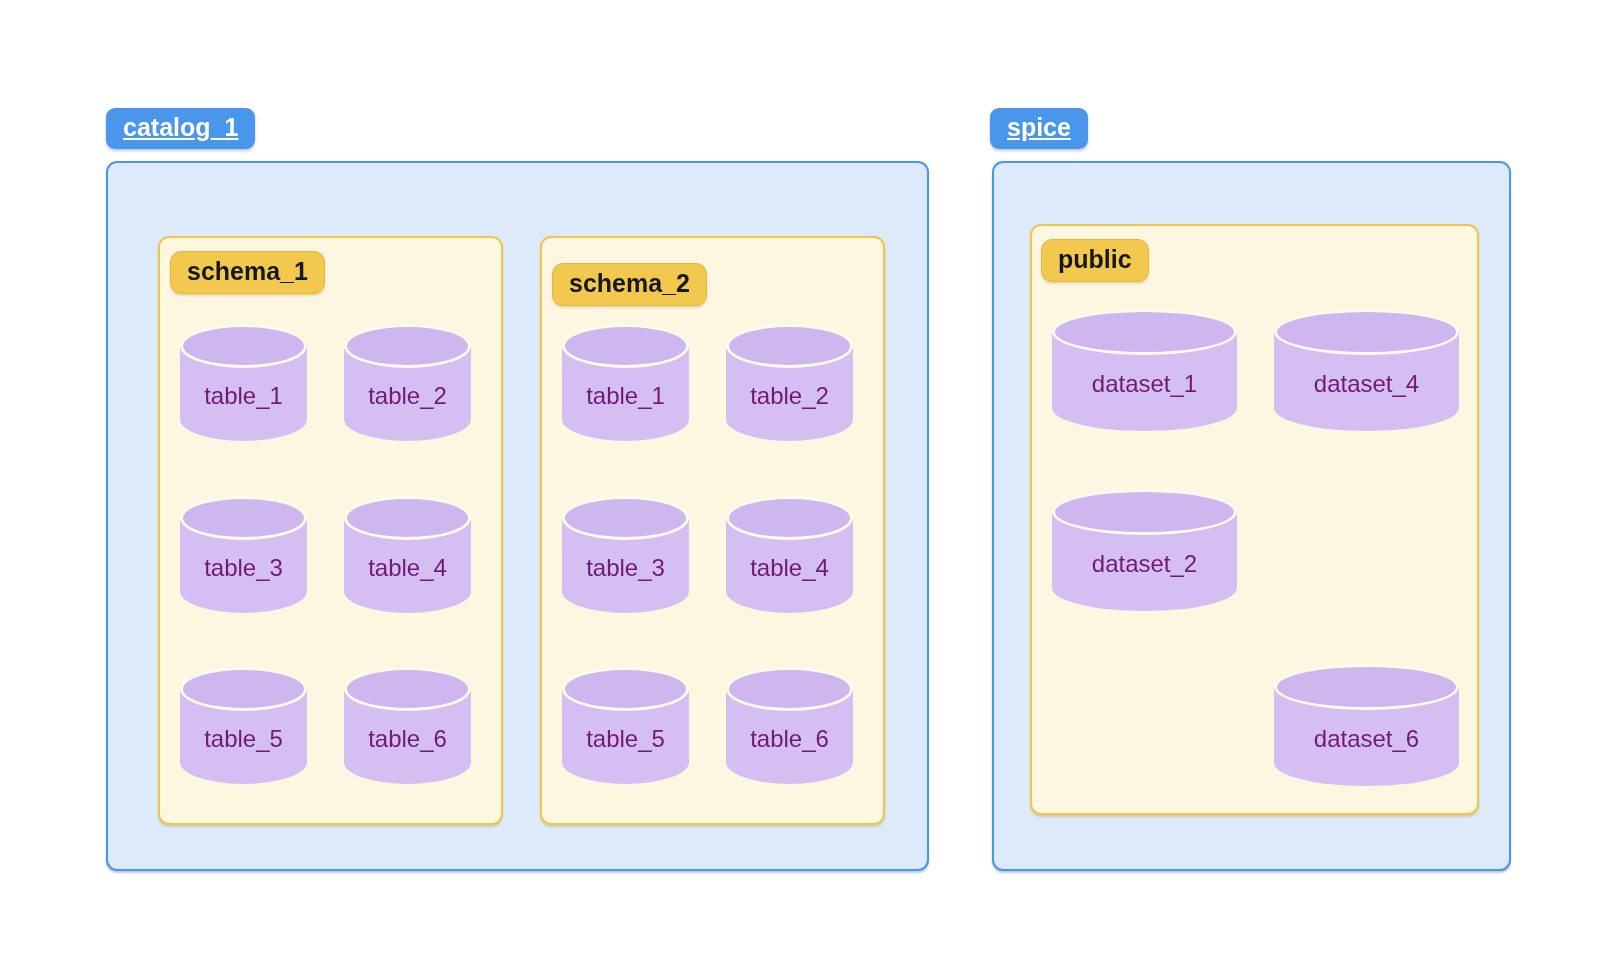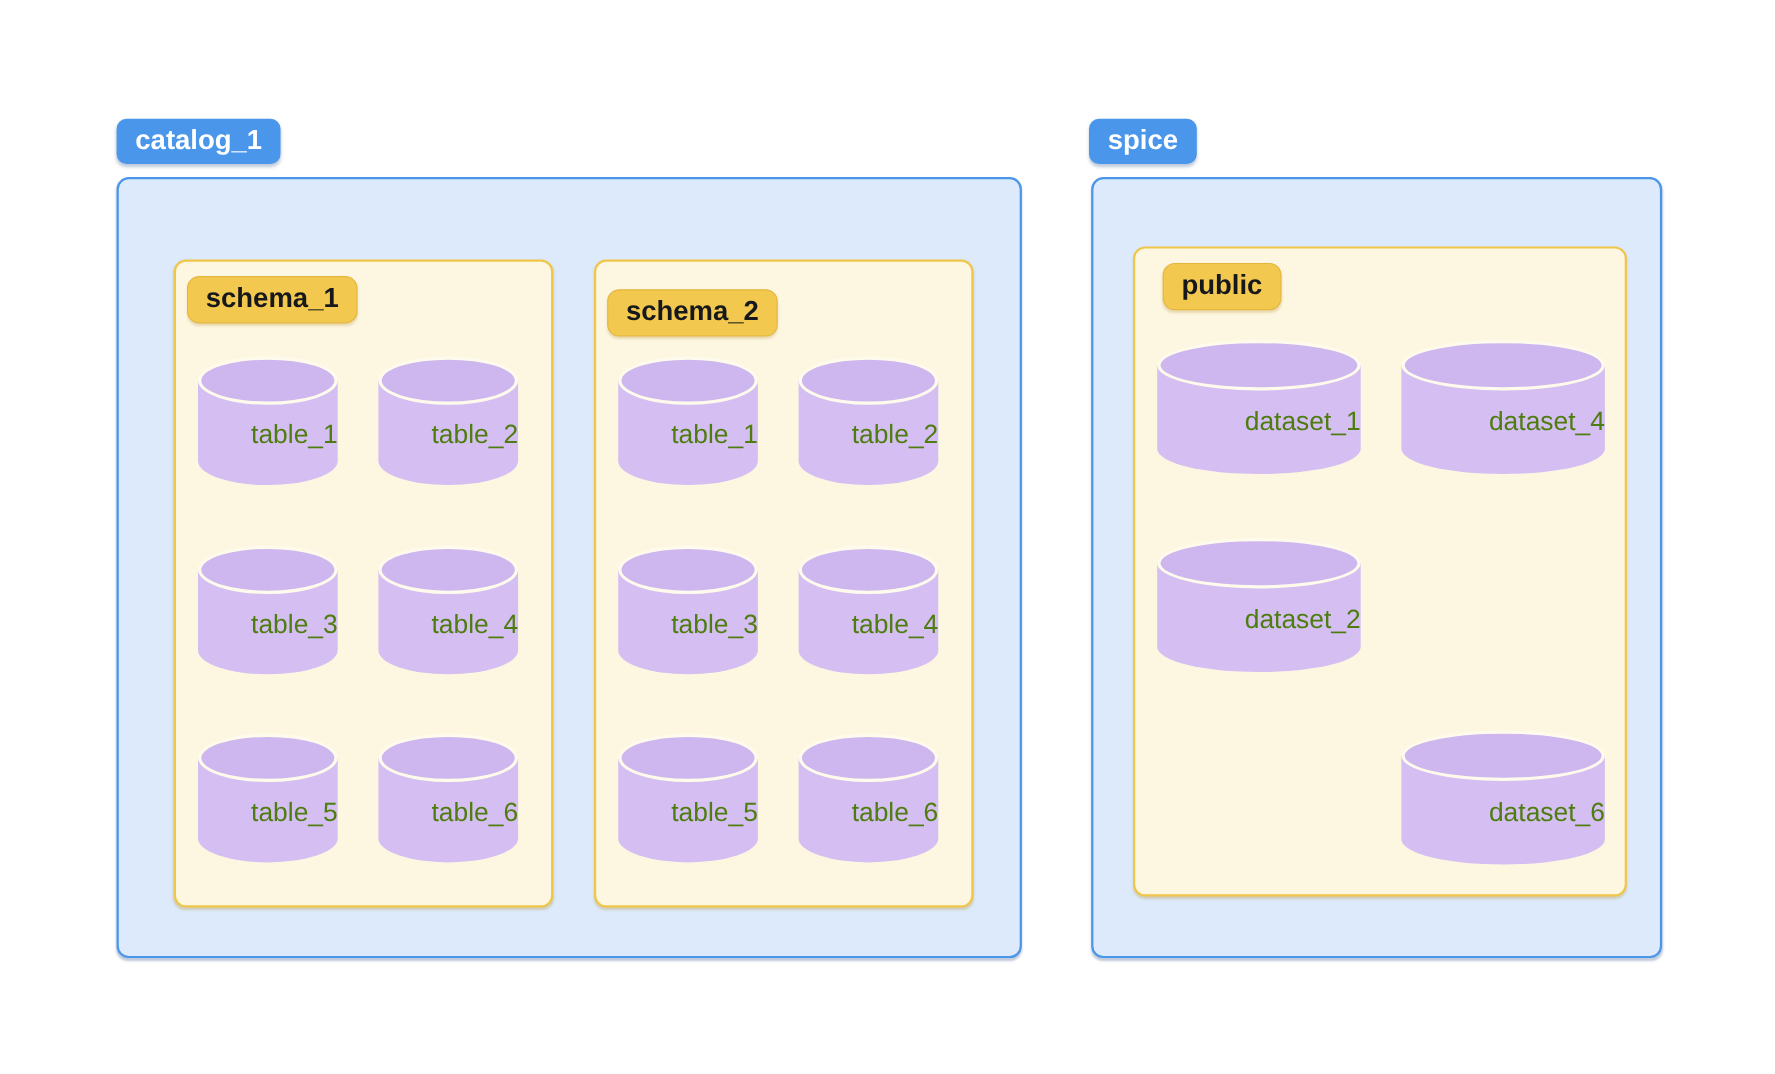--- a/index.html
+++ b/index.html
@@ -22,20 +22,21 @@
     display: inline-block;
     background: #4a96eb;
     color: #ffffff;
     font-size: 25px;
     font-weight: 700;
     line-height: 1;
     padding: 7px 17px 9px 17px;
     border-radius: 9px;
     box-shadow: 0 2px 3px rgba(70, 100, 150, 0.35);
     z-index: 3;
+    text-decoration: underline;
   }
   .container-box {
     position: absolute;
     background: #dceafb;
     border: 2px solid #4a96eb;
     border-radius: 11px;
     box-shadow: 0 2px 2px rgba(70, 100, 150, 0.35);
     box-sizing: border-box;
   }
 
@@ -76,22 +77,22 @@
     left: 0; right: 0; top: 0;
     background: #ceb6ee;
     border: 3px solid #fffbec;
     border-radius: 50%;
     box-sizing: border-box;
     z-index: 2;
   }
   .cyl-label {
     position: absolute;
     left: 0; right: 0;
-    text-align: right;
-    color: #4d7c0f;
+    text-align: center;
+    color: #701a75;
     font-size: 24px;
     line-height: 1;
     transform: translateY(-50%);
     z-index: 3;
     white-space: nowrap;
   }
   
   .cyl-sm { width: 127px; height: 117px; }
   .cyl-sm .cyl-cap  { height: 44px; }
   .cyl-sm .cyl-body { top: 22px; border-radius: 0 0 64px 64px / 0 0 22px 22px; }
@@ -180,21 +181,21 @@
         <span class="cyl-label">table_6</span>
       </div>
     </div>
   </div>
 
   <div class="container-badge" style="left:990px; top:108px;">spice</div>
 
   <div class="container-box" style="left:992px; top:161px; width:519px; height:710px;">
 
     <div class="group-box" style="left:36px; top:61px; width:449px; height:591px;">
-      <div class="group-badge" style="left:9px; top:13px;margin-left:16px;">public</div>
+      <div class="group-badge" style="left:9px; top:13px;">public</div>
 
       <div class="cyl cyl-lg" style="left:20px; top:83px;">
         <span class="cyl-body"></span>
         <span class="cyl-cap"></span>
         <span class="cyl-label">dataset_1</span>
       </div>
       <div class="cyl cyl-lg" style="left:242px; top:83px;">
         <span class="cyl-body"></span>
         <span class="cyl-cap"></span>
         <span class="cyl-label">dataset_4</span>

